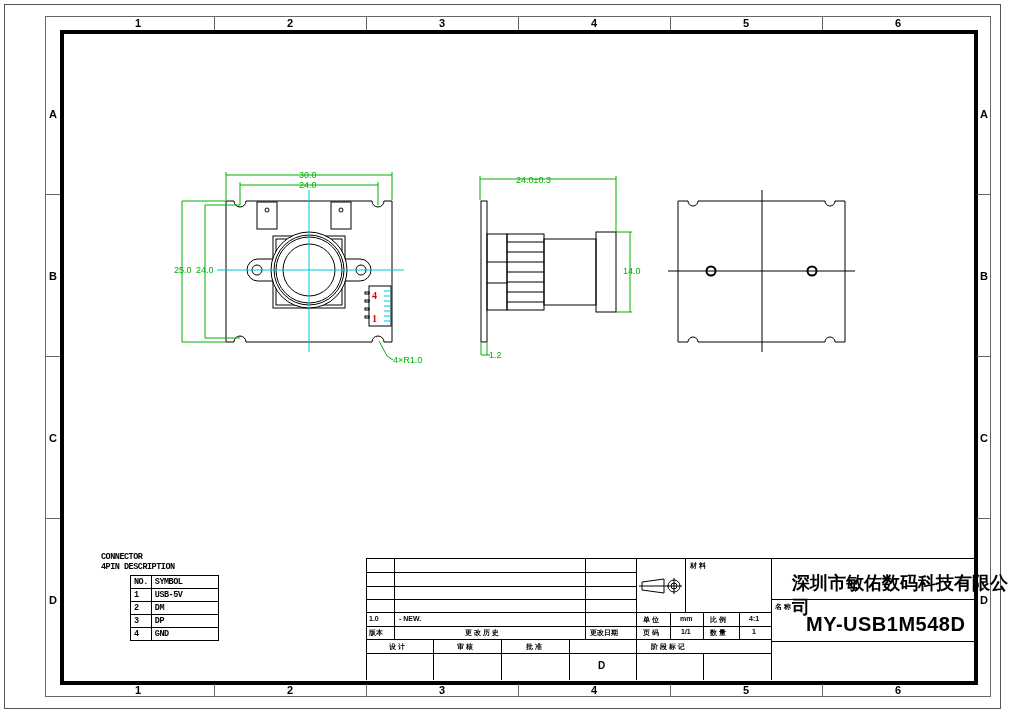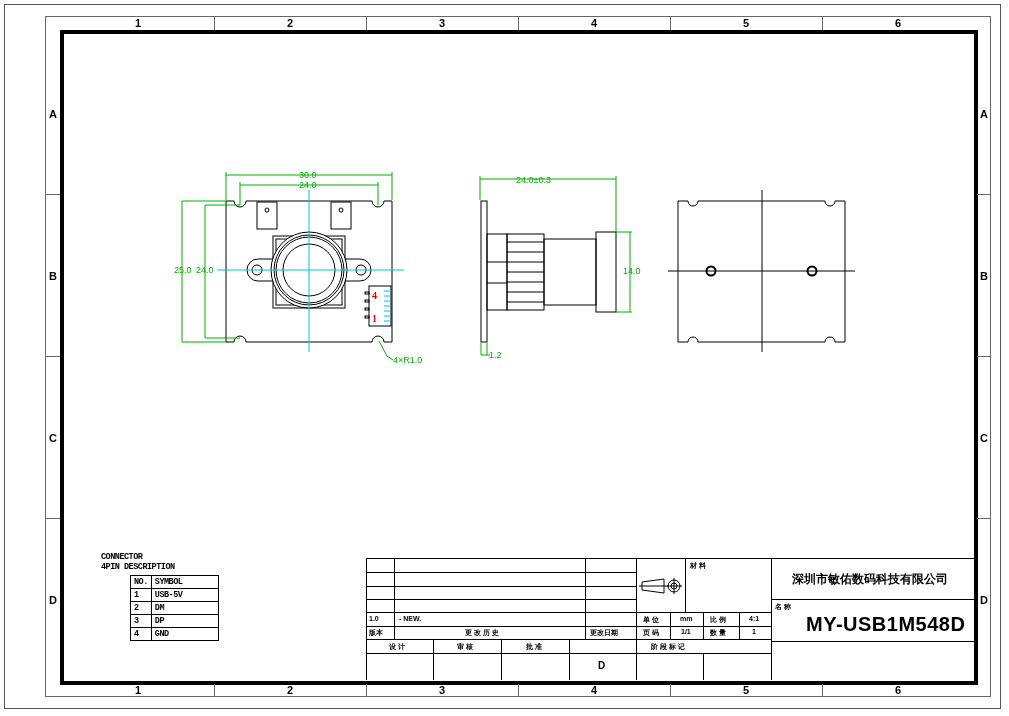--- a/index.html
+++ b/index.html
@@ -19,21 +19,21 @@
 
   
   .legend-title { left: 101px; top: 552px; font-family: "Liberation Mono", monospace; font-size: 8.5px; font-weight: bold; line-height: 10px; letter-spacing: -0.5px; }
   table.legend { position: absolute; left: 94px; top: 575px; border-collapse: collapse; font-family: Liberation Mono, monospace; font-size: 8.5px; font-weight: bold; margin-left: 36px; }
   table.legend td { border: 1px solid #000; height: 12px; padding: 0 3px; letter-spacing: -0.5px; }
   table.legend td.no { width: 12px; }
   table.legend td.sym { width: 60px; }
   .tb-line-h { position: absolute; height: 1px; background: #000; }
   .tb-line-v { position: absolute; width: 1px; background: #000; }
   .tb-text { position: absolute; font-size: 7px; font-weight: bold; white-space: nowrap; }
-  .tb-company { position: absolute; font-size: 12px; font-weight: bold; }
+  .tb-company { position: absolute; font-size: 18px; font-weight: bold; }
   .tb-part { position: absolute; font-size: 20px; font-weight: bold; font-family: "Liberation Sans", sans-serif; letter-spacing: 0.5px; }
 </style>
 </head>
 <body>
 
 <div class="abs outer-frame"></div>
 <div class="abs zone-frame"></div>
 <div class="abs inner-frame"></div>
 
 <div class="abs zone-h" style="left:62px;top:17px;width:152px;">1</div>

